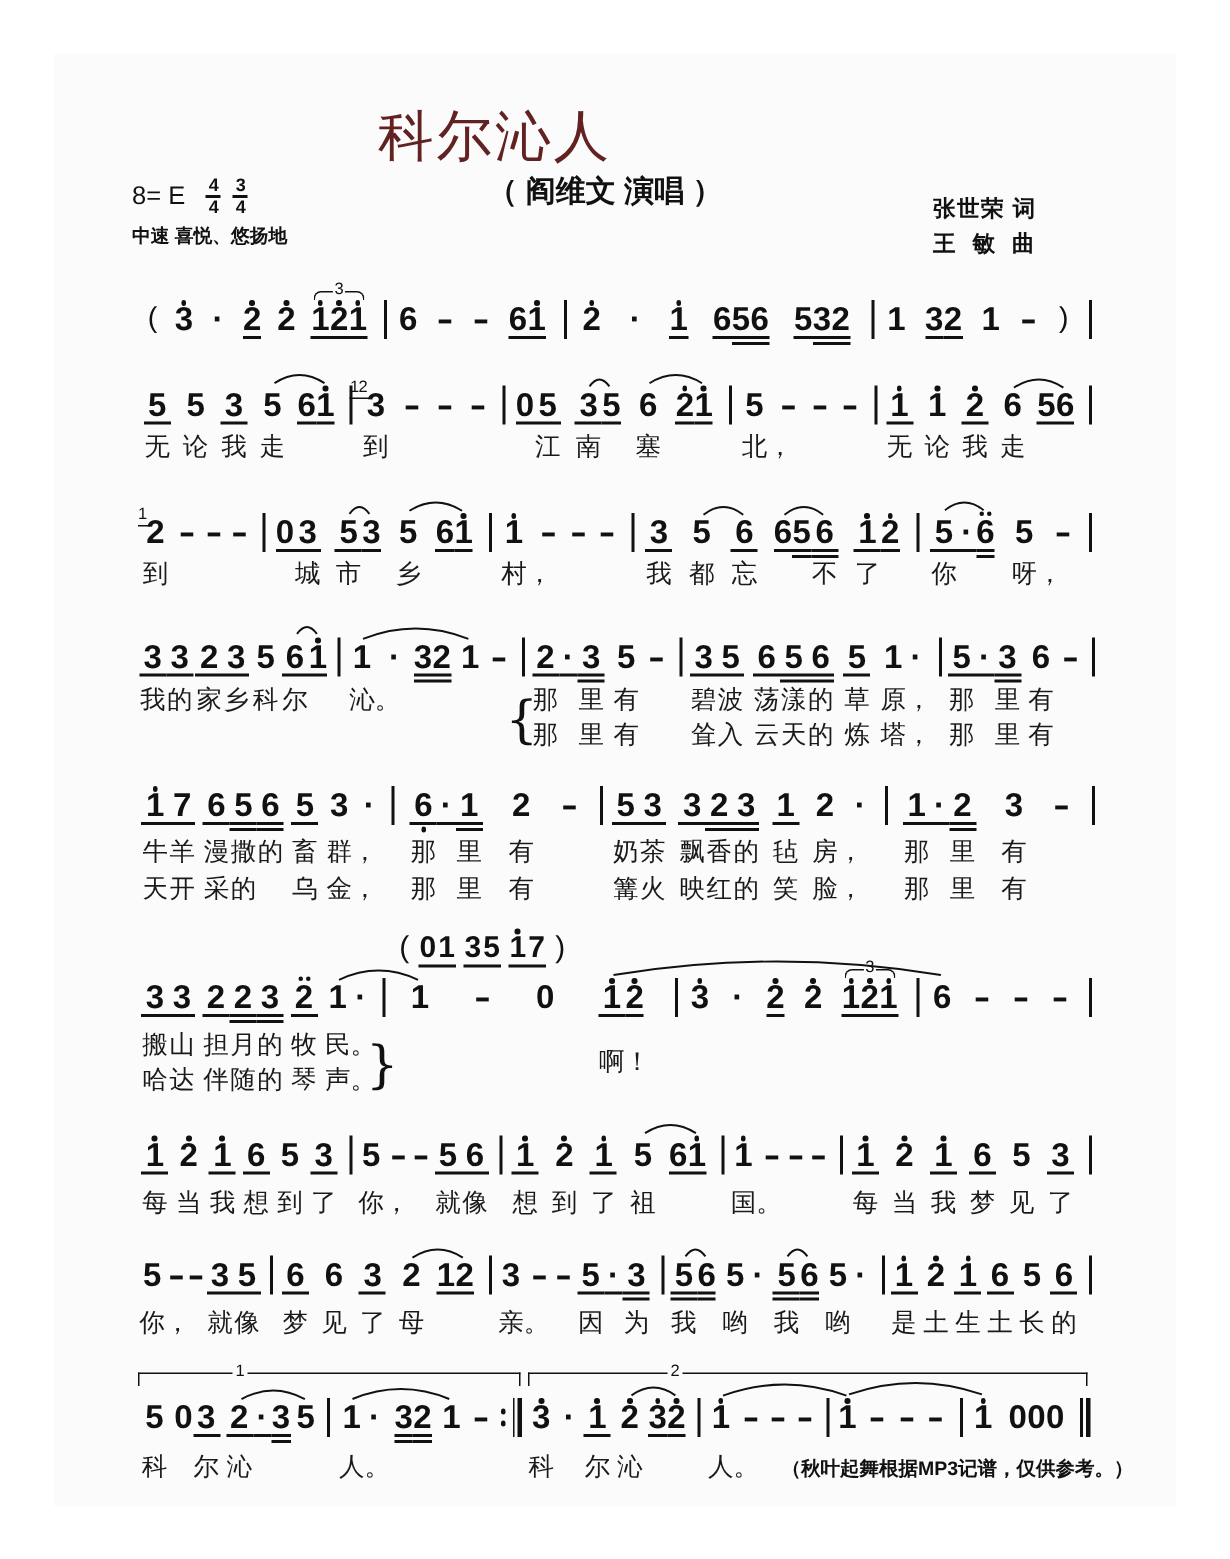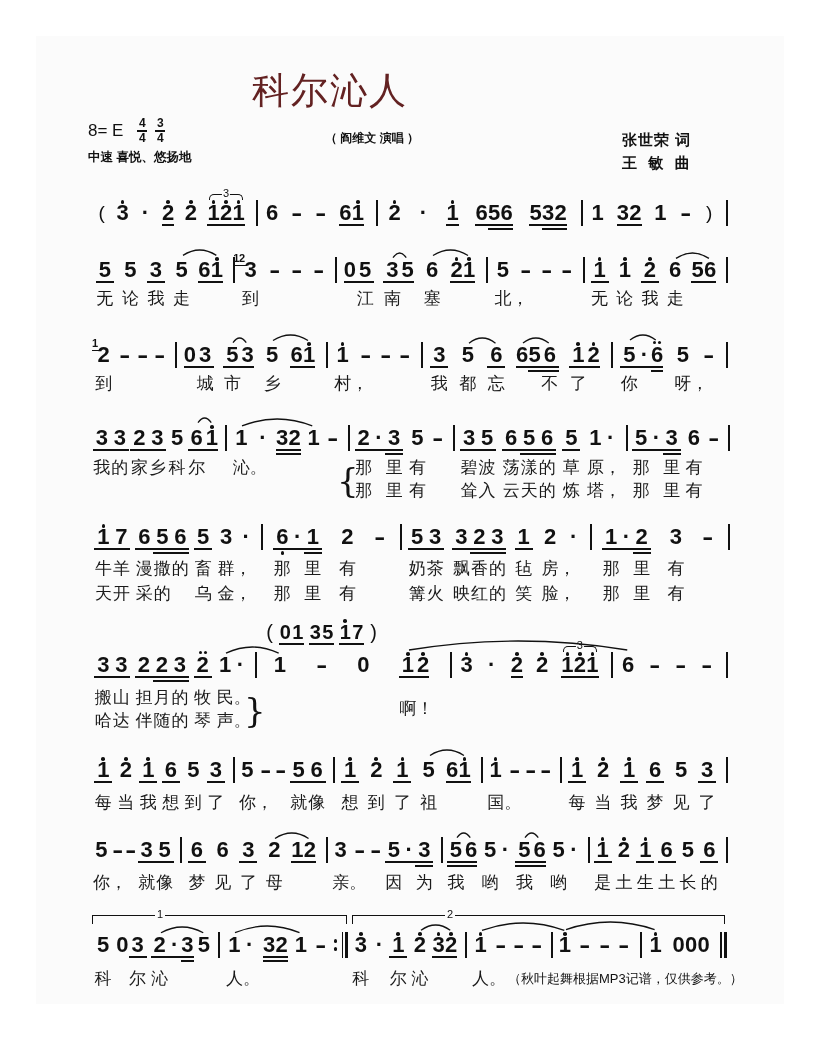--- a/index.html
+++ b/index.html
@@ -2,21 +2,21 @@
 <html style="--title: #632222; --ink: #111111; --paper: #fbfbfb;"><head>
 <meta charset="utf-8">
 <style>
   :root{ --title:#632222; --ink:#111111; --paper:#fbfbfb; }
   html,body{margin:0;padding:0}
   body{width:820px;height:1039px;background:#ffffff;position:relative;overflow:hidden;
        font-family:"Liberation Sans",sans-serif;color:var(--ink)}
   .paper{position:absolute;left:36px;top:36px;width:748px;height:968px;background:var(--paper)}
   .title{position:absolute;left:0;top:70px;width:660px;text-align:center;font-size:37px;line-height:42px;
          color:var(--title);font-family:"DejaVu Sans",sans-serif;letter-spacing:2px}
-  .performer{position:absolute;left:325px;top:128px;font-size:12px;line-height:20px;font-weight:bold;white-space:pre}
+  .performer{position:absolute;left:325px;top:118px;font-size:20px;line-height:20px;font-weight:bold;white-space:pre}
   .keysig{position:absolute;left:88px;top:117px;display:flex;align-items:center;height:28px}
   .key{font-size:17px;line-height:20px;margin-right:6px;white-space:pre}
   .ts{display:inline-flex;flex-direction:column;align-items:center;font-weight:bold;font-size:12px;line-height:11px;margin-left:8px}
   .fl{display:block;width:10px;height:1.3px;background:var(--ink);margin:1px 0}
   .tempo{position:absolute;left:88px;top:150px;font-size:12.5px;line-height:15px;font-weight:bold;white-space:pre}
   .lyricist,.composer{position:absolute;left:622px;font-size:15px;line-height:18px;font-weight:bold;white-space:pre;letter-spacing:1px}
   .lyricist{top:131px}.composer{top:154px}
 
   #score{position:absolute;left:0;top:0;width:820px;height:1039px}
   .line{position:absolute;left:90px;display:flex;height:22px}
@@ -35,35 +35,35 @@
   .nt.hasly{width:18px}
   .nt.paren{font-weight:normal;font-size:19px;width:9px}
   .dg{display:inline-block}
   .nt.dash .dg{transform:scaleX(1.5)}
   .dh{position:absolute;left:50%;top:-2px;width:3.6px;height:3.6px;margin-left:-1.8px;border-radius:50%;background:var(--ink)}
   .orn{position:absolute;left:50%;top:-3px;width:3px;height:3px;margin-left:-4px;border-radius:50%;background:var(--ink);
        box-shadow:5px 0 0 var(--ink)}
   .dl{position:absolute;left:50%;width:3.6px;height:3.6px;margin-left:-1.8px;border-radius:50%;background:var(--ink)}
   .ul{position:absolute;left:0;right:0;height:1.6px;background:var(--ink)}
   .ul1{top:22px}.ul2{top:26px}
-  .grace{position:absolute;right:100%;margin-right:-3px;top:-6px;font-size:11px;line-height:11px;font-weight:bold;letter-spacing:-0.5px}
+  .grace{position:absolute;right:100%;margin-right:-3px;top:-6px;font-size:11px;line-height:11px;font-weight:normal;letter-spacing:-0.5px}
   .grace::after{content:"";position:absolute;left:0;right:-2px;top:12px;border-bottom:1px solid var(--ink)}
   .ly{position:absolute;left:50%;margin-left:-8.5px;font-size:17px;line-height:18px;font-weight:normal;white-space:nowrap;
       text-align:left;font-family:"DejaVu Serif",serif;color:#1a1a1a}
   .ly1{top:var(--ly1)}.ly2{top:var(--ly2)}.lyc{top:var(--lyc)}
   .tup{position:absolute;left:2px;right:2px;top:-8px;height:5px;border:1.2px solid var(--ink);border-bottom:none;border-radius:5px 5px 0 0}
   .tupn{position:absolute;left:50%;top:-7px;transform:translateX(-50%);font-size:11px;line-height:11px;font-weight:normal;
         background:var(--paper);padding:0 1px}
   .fill{position:absolute;left:175px;top:-33px;display:flex;align-items:center;gap:5px;height:22px}
   .fill .nt{font-size:20px}
   .volta{position:absolute;top:-19px;height:9px;border-top:1.2px solid var(--ink);border-left:1.2px solid var(--ink);
          border-right:1.2px solid var(--ink);box-sizing:border-box}
   .vnum{position:absolute;top:-7px;font-size:11px;line-height:11px;background:var(--paper);padding:0 2px}
   .brace{position:absolute;font-family:"DejaVu Serif",serif;font-size:34px;line-height:34px;font-weight:normal}
-  .credit{position:absolute;left:418px;top:37px;font-size:13px;line-height:15px;font-weight:normal;white-space:nowrap}
+  .credit{position:absolute;left:431px;top:37px;font-size:13px;line-height:15px;font-weight:bold;white-space:nowrap}
   svg.slur{position:absolute;overflow:visible;pointer-events:none}
 </style>
 </head>
 <body>
 
 <div class="paper"></div>
 
 <div class="title">科尔沁人</div>
 <div class="performer">（ 阎维文 演唱 ）</div>
 

